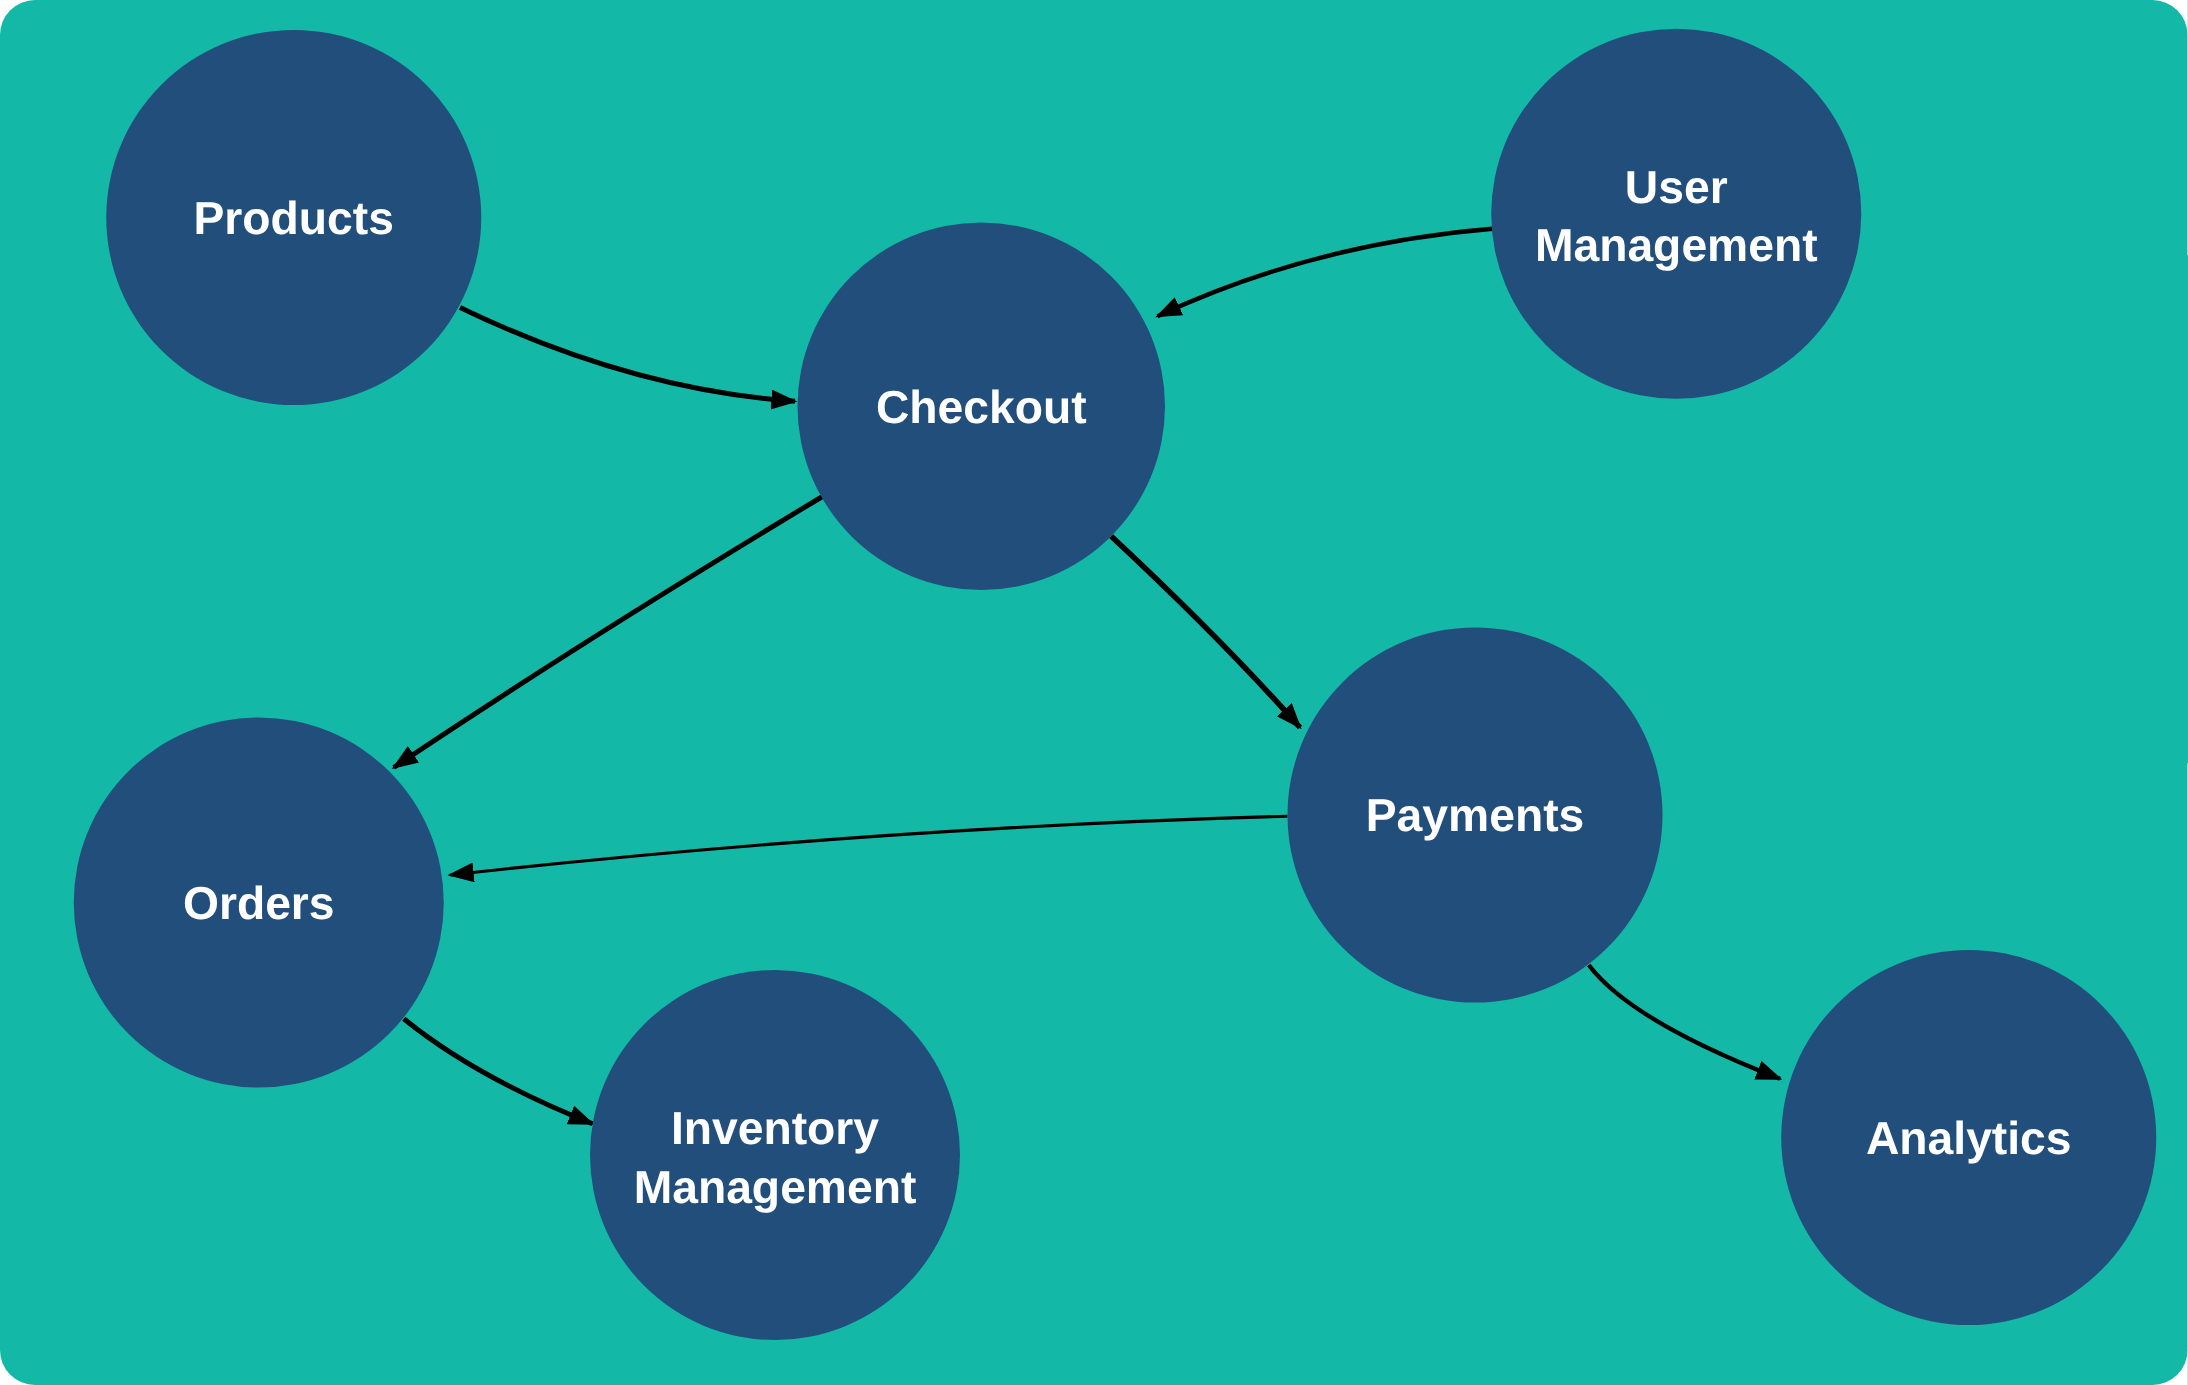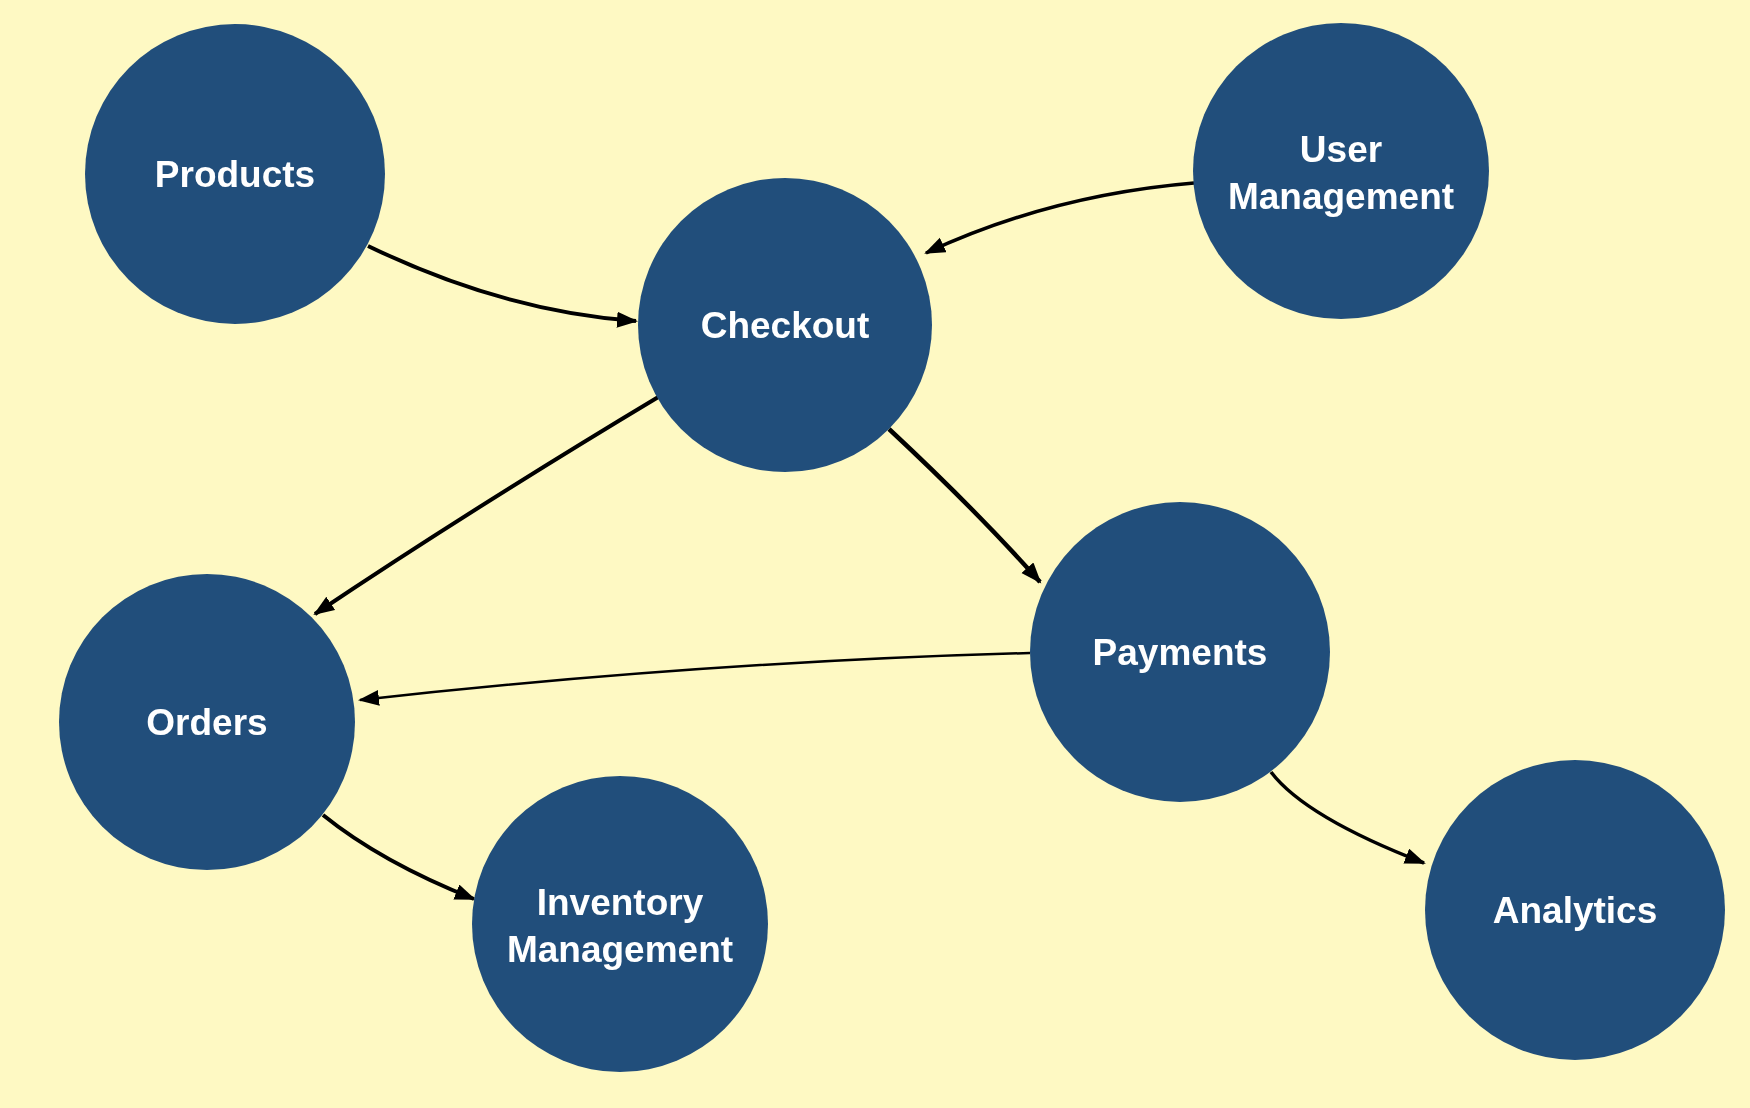--- a/index.html
+++ b/index.html
@@ -8,21 +8,22 @@
     background: #ffffff;
     width: 1750px;
     height: 1108px;
     overflow: hidden;
     font-family: "Liberation Sans", sans-serif;
   }
   #diagram-wrap {
     position: relative;
     width: 1750px;
     height: 1108px;
-    background: #fef9c3;
+    background: #14b8a6;
+    border-radius: 28px;
   }
   svg { display: block; }
   .node-circle { cursor: default; }
   .node-label {
     font-family: "Liberation Sans", "DejaVu Sans", sans-serif;
     font-weight: bold;
     font-size: 37px;
     fill: #ffffff;
     text-anchor: middle;
     pointer-events: none;

